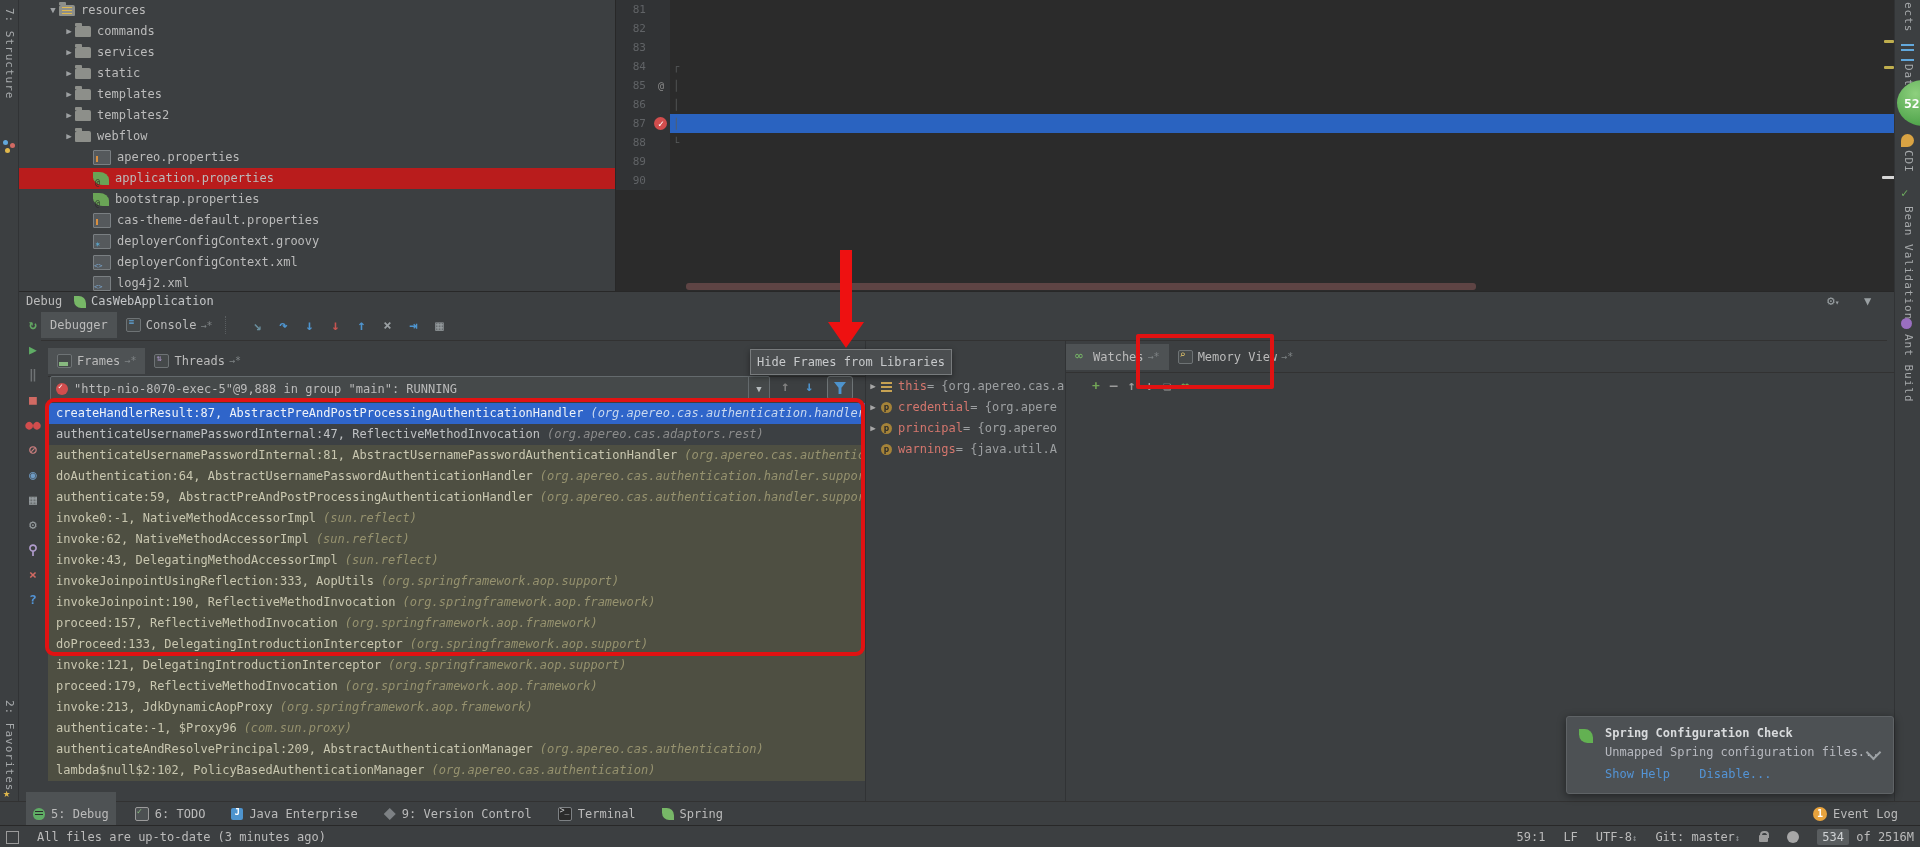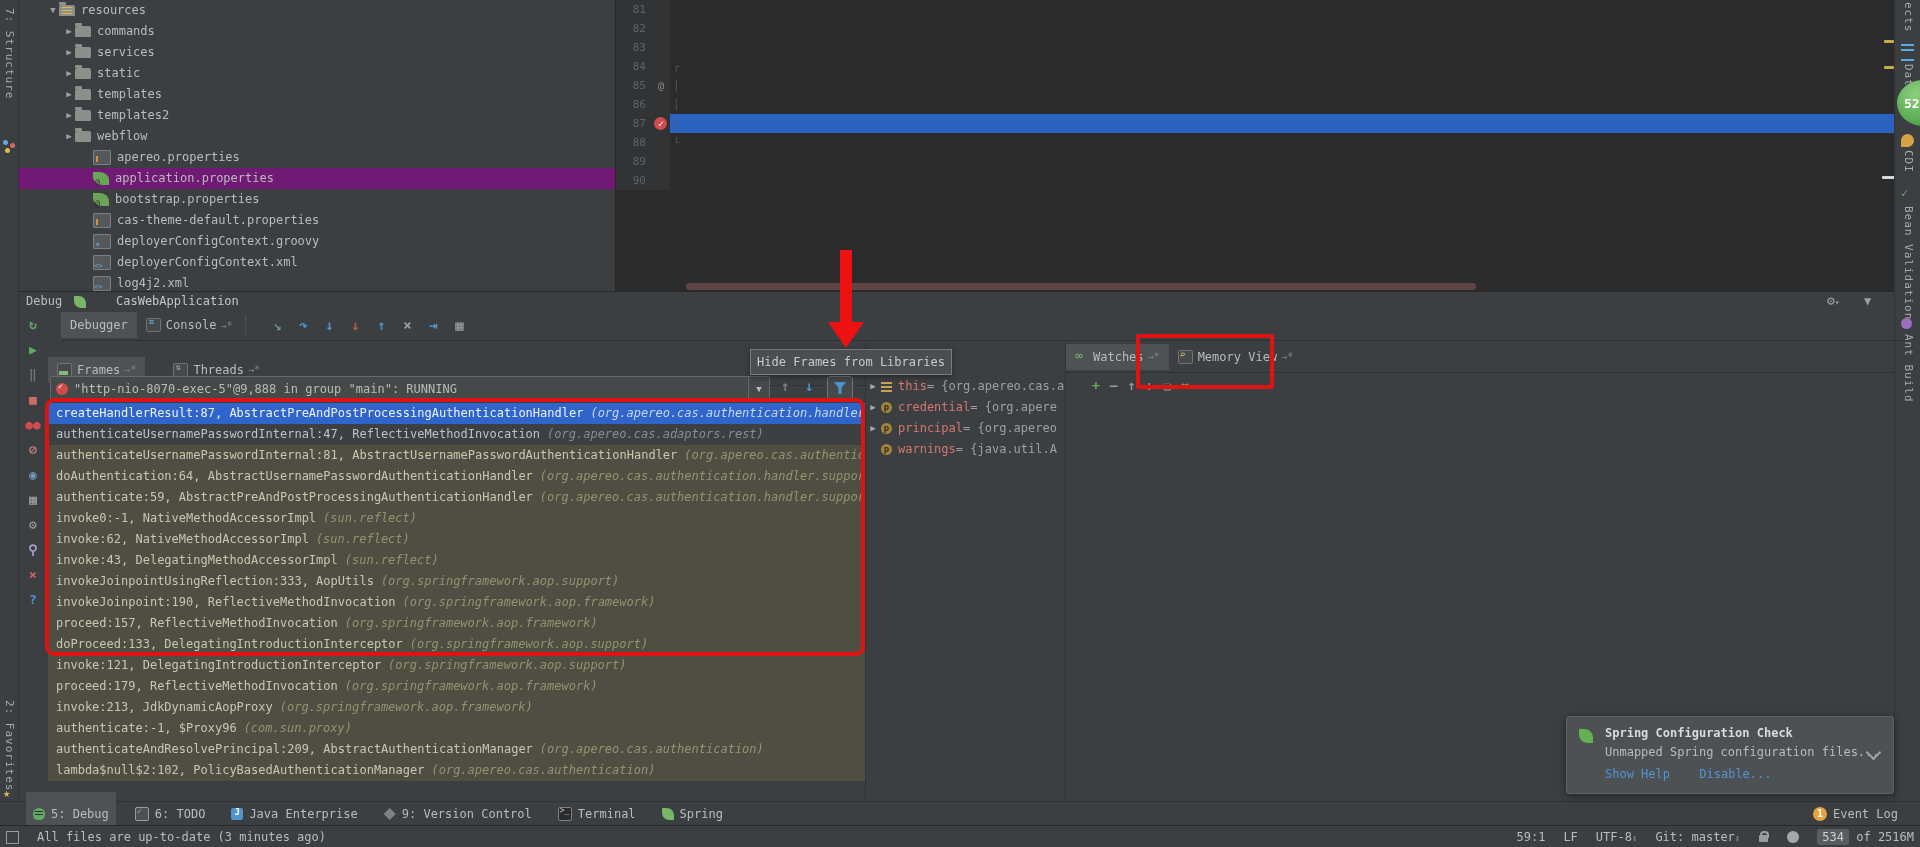--- a/index.html
+++ b/index.html
@@ -6,21 +6,21 @@
   #root{position:relative;width:1920px;height:847px;overflow:hidden;background:#3c3f41;
         font-family:"DejaVu Sans Mono",monospace;font-size:12px;color:#bbbbbb;cursor:default;}
   .abs{position:absolute;}
   .vlabel{writing-mode:vertical-lr;letter-spacing:1px;font-size:11px;color:#a7aaac;}
   
   #left-stripe{left:0;top:0;width:18px;height:825px;background:#3c3f41;border-right:1px solid #313335;}
   #right-stripe{left:1894px;top:0;width:26px;height:825px;background:#3c3f41;border-left:1px solid #313335;}
   
   #tree{left:19px;top:0;width:596px;height:291px;background:#3c3f41;overflow:hidden;border-right:1px solid #282828;}
   .trow{height:21px;line-height:21px;white-space:nowrap;display:flex;align-items:center;}
-  .trow.selected{background:#701a75;}
+  .trow.selected{background:#b91c1c;}
   .trow .arr{width:12px;text-align:center;color:#9da0a2;font-size:9px;flex:0 0 12px;}
   .trow .ticon{width:16px;height:13px;margin-right:6px;position:relative;flex:0 0 16px;}
   .trow.kroot{padding-left:28px;}
   .trow.kfolder{padding-left:44px;}
   .trow.kprops,.trow.kspring,.trow.kgroovy,.trow.kxml{padding-left:62px;}
   .ticon.kroot,.ticon.kfolder{background:#8d8f8a;border-radius:2px 2px 1px 1px;height:11px;}
   .ticon.kroot:before,.ticon.kfolder:before{content:"";position:absolute;left:0;top:-3px;width:7px;height:3px;background:#8d8f8a;border-radius:1px 1px 0 0;}
   .ticon.kroot:after{content:"";position:absolute;left:3px;top:2px;width:10px;height:7px;
      background:repeating-linear-gradient(#e0b84c 0 1px,transparent 1px 3px);}
   .ticon.kprops,.ticon.kgroovy,.ticon.kxml{background:#55595c;border:1px solid #7a7f82;width:11px;height:13px;border-radius:1px;}
@@ -341,26 +341,26 @@
     <span class="rsicon ant" style="top:318px;"></span>
     <div class="abs vlabel" style="left:7px;top:334px;">Ant Build</div>
   </div>
   <div id="inspect-ball" class="abs">52</div>
 
   <div id="debug" class="abs">
 
     <div id="dbg-header">
       <span class="abs" style="left:7px;top:2px;">Debug</span>
       <span class="abs" style="left:55px;top:4px;width:12px;height:12px;background:#77b767;border-radius:0 60% 0 60%;"></span>
-      <span class="abs" style="left:72px;top:2px;color:#c4c6c8;margin-left:25px;">CasWebApplication</span>
+      <span class="abs" style="left:72px;top:2px;color:#c4c6c8;">CasWebApplication</span>
       <span class="abs" style="left:1808px;top:1px;color:#9aa0a3;font-size:13px;">⚙<span style="font-size:8px;">▾</span></span>
       <span class="abs" style="left:1845px;top:2px;color:#9aa0a3;">▼</span>
     </div>
 
-    <div class="tabrow" style="left:42px;top:18px;height:30px;border-bottom:1px solid #323232;width:1846px;text-align:center;">
+    <div class="tabrow" style="left:22px;top:18px;height:30px;border-bottom:1px solid #323232;width:1846px;text-align:center;">
       <div class="dtab on">
           <span>Debugger</span>
         </div>
       <div class="dtab">
           <span class="micon console"></span>
           <span>Console</span>
           <span class="sfx">→*</span>
         </div>
       <div style="width:14px;border-left:1px dotted #5a5e60;height:18px;margin:0 4px;"></div>
       <div style="display:flex;">
@@ -425,21 +425,21 @@
           <span style="color: rgb(176, 156, 204);">⚲</span>
         </div>
         <div class="vtoolbtn">
           <span style="color: rgb(209, 106, 99);">×</span>
         </div>
         <div class="vtoolbtn">
           <span style="color: rgb(83, 148, 214);">?</span>
         </div>
       </div>
 
-    <div class="tabrow" style="left:29px;top:62px;height:31px;width:817px;border-bottom:1px solid #323232;gap:19px;">
+    <div class="tabrow" style="left:29px;top:53px;height:31px;width:817px;border-bottom:1px solid #323232;">
       <div class="dtab on">
           <span class="micon frames"></span>
           <span>Frames</span>
           <span class="sfx">→*</span>
         </div>
       <div class="dtab">
           <span class="micon threads"></span>
           <span>Threads</span>
           <span class="sfx">→*</span>
         </div>

